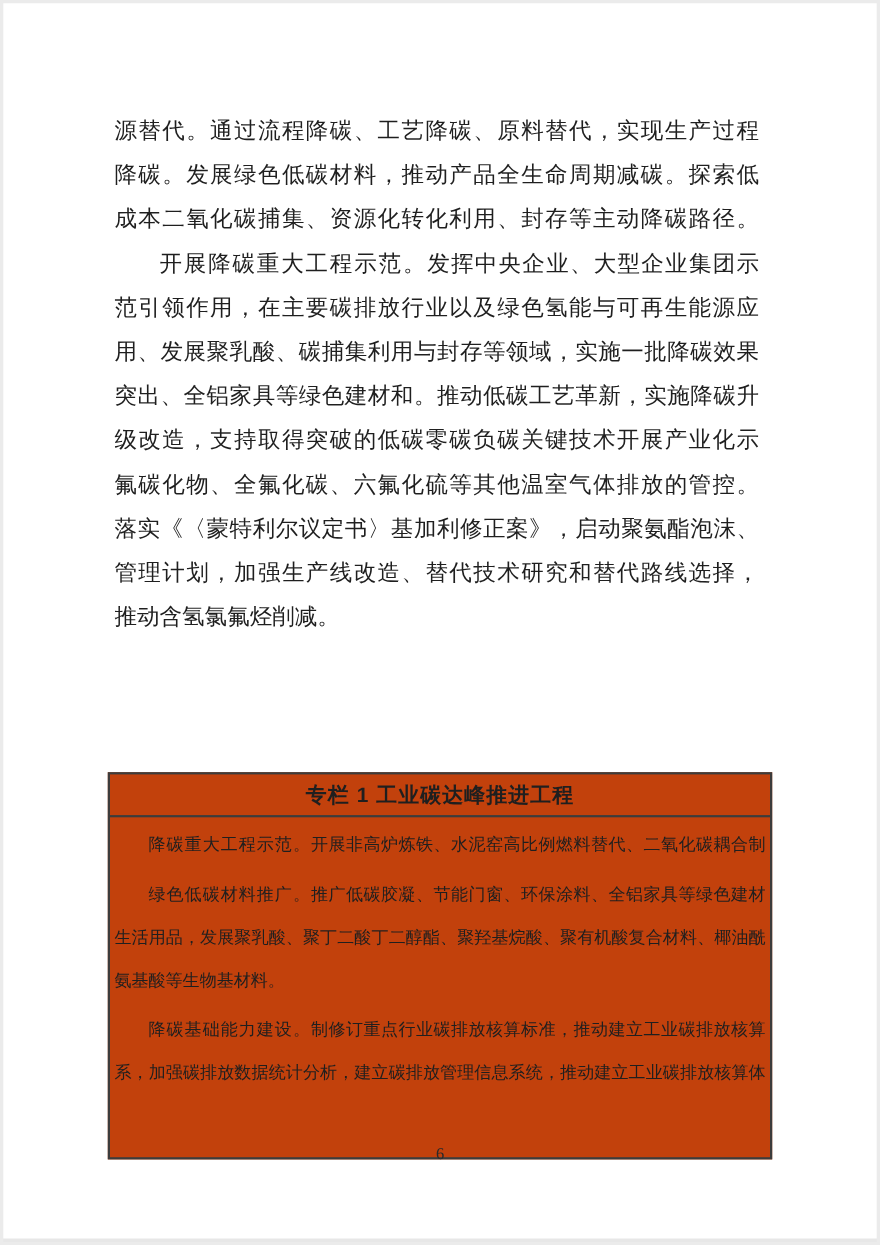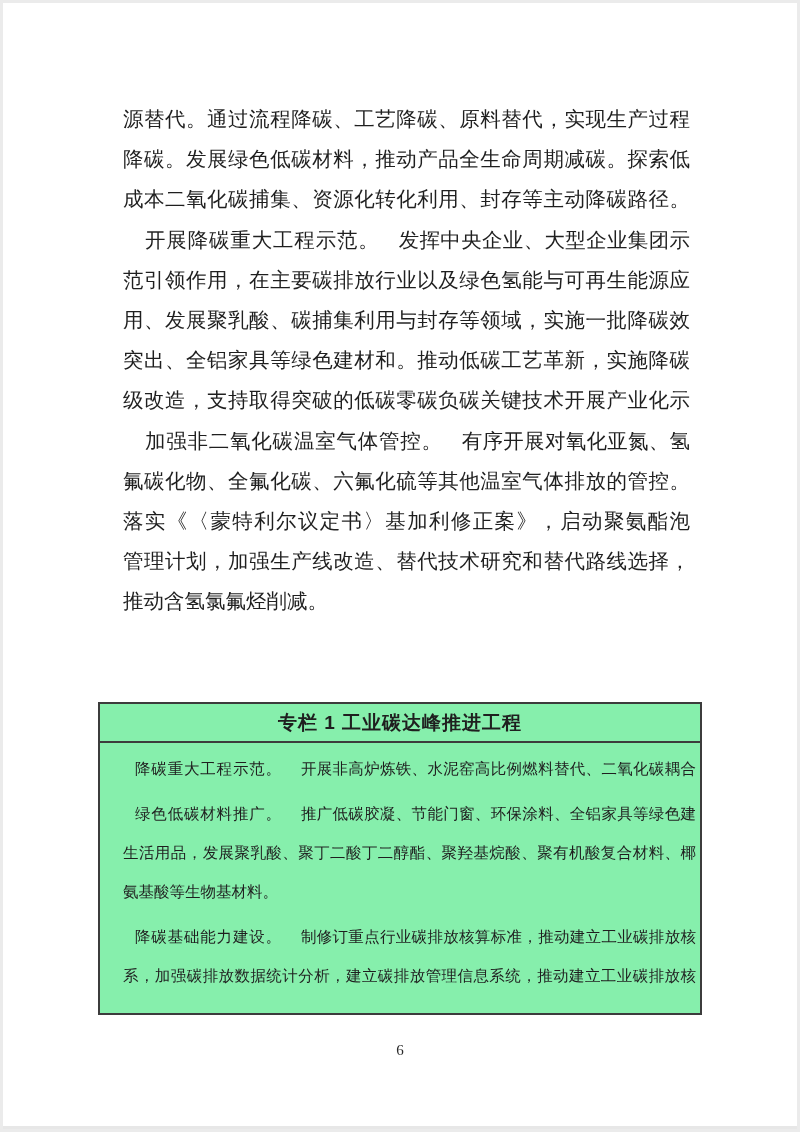--- a/index.html
+++ b/index.html
@@ -19,25 +19,25 @@
     text-align:justify;text-align-last:left;
     height:40.2px;overflow:hidden;
   }
   .line.fill{text-align-last:justify;}
   .line.ind{text-indent:2em;}
   .b{
     font-weight:400;
     font-family:"Liberation Sans","DejaVu Sans",sans-serif;
     letter-spacing:0.5px;
   }
-  .r{font-weight:400;margin-left:19px;}
+  .r{font-weight:400;}
   
   .callout{
-    position:absolute;left:98px;top:702px;width:604px;height:313px;
-    border:2px solid #3c3c3c;box-sizing:border-box;background:#86efac;
+    position:absolute;left:98px;top:702px;width:604px;height:352px;
+    border:2px solid #3c3c3c;box-sizing:border-box;background:#c2410c;
     overflow:hidden;
   }
   .box-title{
     height:39px;border-bottom:2px solid #3c3c3c;box-sizing:border-box;
     display:flex;align-items:center;justify-content:center;
     font-family:"Liberation Sans","DejaVu Sans",sans-serif;
     font-weight:700;font-size:19px;letter-spacing:1px;
   }
   .box-body{
     padding:6px 4px 0 4px;
@@ -56,21 +56,20 @@
 
 <div class="body-text">
     <div class="line fill"><span class="r">源替代。通过流程降碳、工艺降碳、原料替代，实现生产过程</span></div>
     <div class="line fill"><span class="r">降碳。发展绿色低碳材料，推动产品全生命周期减碳。探索低</span></div>
     <div class="line fill"><span class="r">成本二氧化碳捕集、资源化转化利用、封存等主动降碳路径。</span></div>
     <div class="line fill ind"><span class="b">开展降碳重大工程示范。</span><span class="r">发挥中央企业、大型企业集团示</span></div>
     <div class="line fill"><span class="r">范引领作用，在主要碳排放行业以及绿色氢能与可再生能源应</span></div>
     <div class="line fill"><span class="r">用、发展聚乳酸、碳捕集利用与封存等领域，实施一批降碳效果</span></div>
     <div class="line fill"><span class="r">突出、全铝家具等绿色建材和。推动低碳工艺革新，实施降碳升</span></div>
     <div class="line fill"><span class="r">级改造，支持取得突破的低碳零碳负碳关键技术开展产业化示</span></div>
-    <div class="line fill ind"><span class="b">加强非二氧化碳温室气体管控。</span><span class="r">有序开展对氧化亚氮、氢</span></div>
     <div class="line fill"><span class="r">氟碳化物、全氟化碳、六氟化硫等其他温室气体排放的管控。</span></div>
     <div class="line fill"><span class="r">落实《〈蒙特利尔议定书〉基加利修正案》，启动聚氨酯泡沫、</span></div>
     <div class="line fill"><span class="r">管理计划，加强生产线改造、替代技术研究和替代路线选择，</span></div>
     <div class="line"><span class="r">推动含氢氯氟烃削减。</span></div>
   </div>
 
 <div class="callout">
   <div class="box-title">专栏 1 工业碳达峰推进工程</div>
   <div class="box-body">
       <div class="line fill ind"><span class="b">降碳重大工程示范。</span><span class="r">开展非高炉炼铁、水泥窑高比例燃料替代、二氧化碳耦合制化</span></div>

